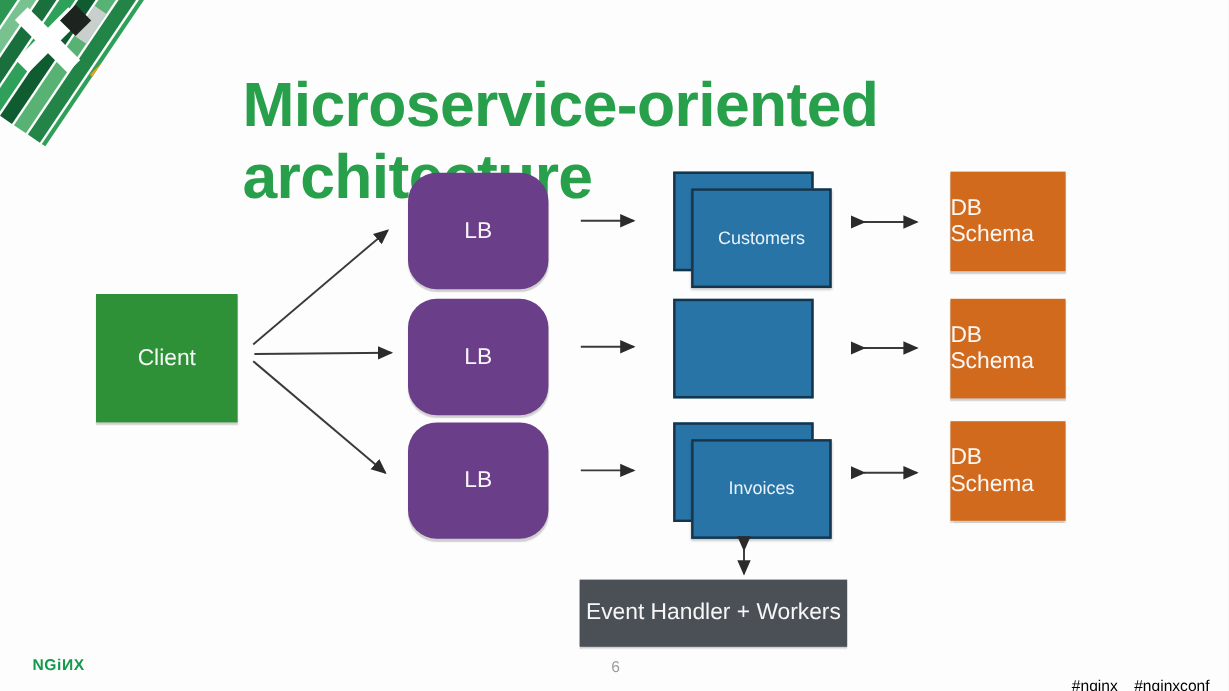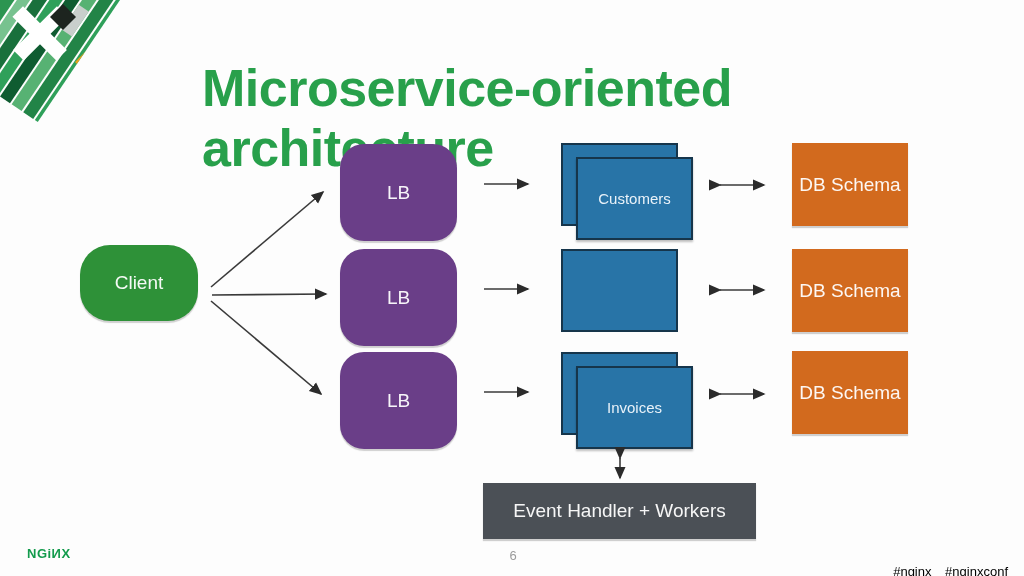--- a/index.html
+++ b/index.html
@@ -21,52 +21,51 @@
     color:var(--title-green,#28a04b);
   }
   .box{
     position:absolute;
     display:flex;align-items:center;justify-content:center;
     color:rgba(255,255,255,0.95);
     font-size:19px;
     box-shadow:0 2px 1px rgba(0,0,0,0.18);
   }
   .client{
-    left:80px;top:245px;width:118px;height:76px;
+    left:80px;top:245px;width:118px;height:107px;
     background:var(--client-green,#2e9138);
-    border-radius:30px;
   }
   .lb{
     left:340px;width:117px;height:97px;
     background:var(--lb-purple,#6a3e88);
     border-radius:24px;
   }
   .lb.r1{top:144px}.lb.r2{top:249px}.lb.r3{top:352px}
   .db{
-    left:792px;width:116px;height:83px;
+    left:792px;width:96px;height:83px;
     background:var(--db-orange,#d26a1e);
   }
   .db.r1{top:143px}.db.r2{top:249px}.db.r3{top:351px}
   .stack{position:absolute;left:561px;width:132px;height:97px;}
   .stack.r1{top:143px}.stack.r2{top:249px}.stack.r3{top:352px}
   .stack .card{
     position:absolute;
     width:113px;height:79px;
     background:var(--service-blue,#2874a7);
     border:2px solid var(--service-border,#16354b);
   }
   .stack .back{left:0;top:0;}
   .stack .front{
     left:15px;top:14px;
     display:flex;align-items:center;justify-content:center;
     color:#e9f2f9;font-size:15px;
     box-shadow:0 2px 2px rgba(0,0,0,0.25);
   }
   .event{
-    left:483px;top:483px;width:273px;height:56px;
+    left:483px;top:483px;width:223px;height:56px;
     background:var(--event-gray,#4b5056);
   }
   .arrows{position:absolute;left:0;top:0;pointer-events:none;}
   .footer-logo{
     position:absolute;left:27px;top:546px;
     font-size:13px;font-weight:bold;letter-spacing:0.5px;
     color:var(--logo-green,#139b4c);
   }
   .page-number{
     position:absolute;left:500px;top:548px;width:26px;

